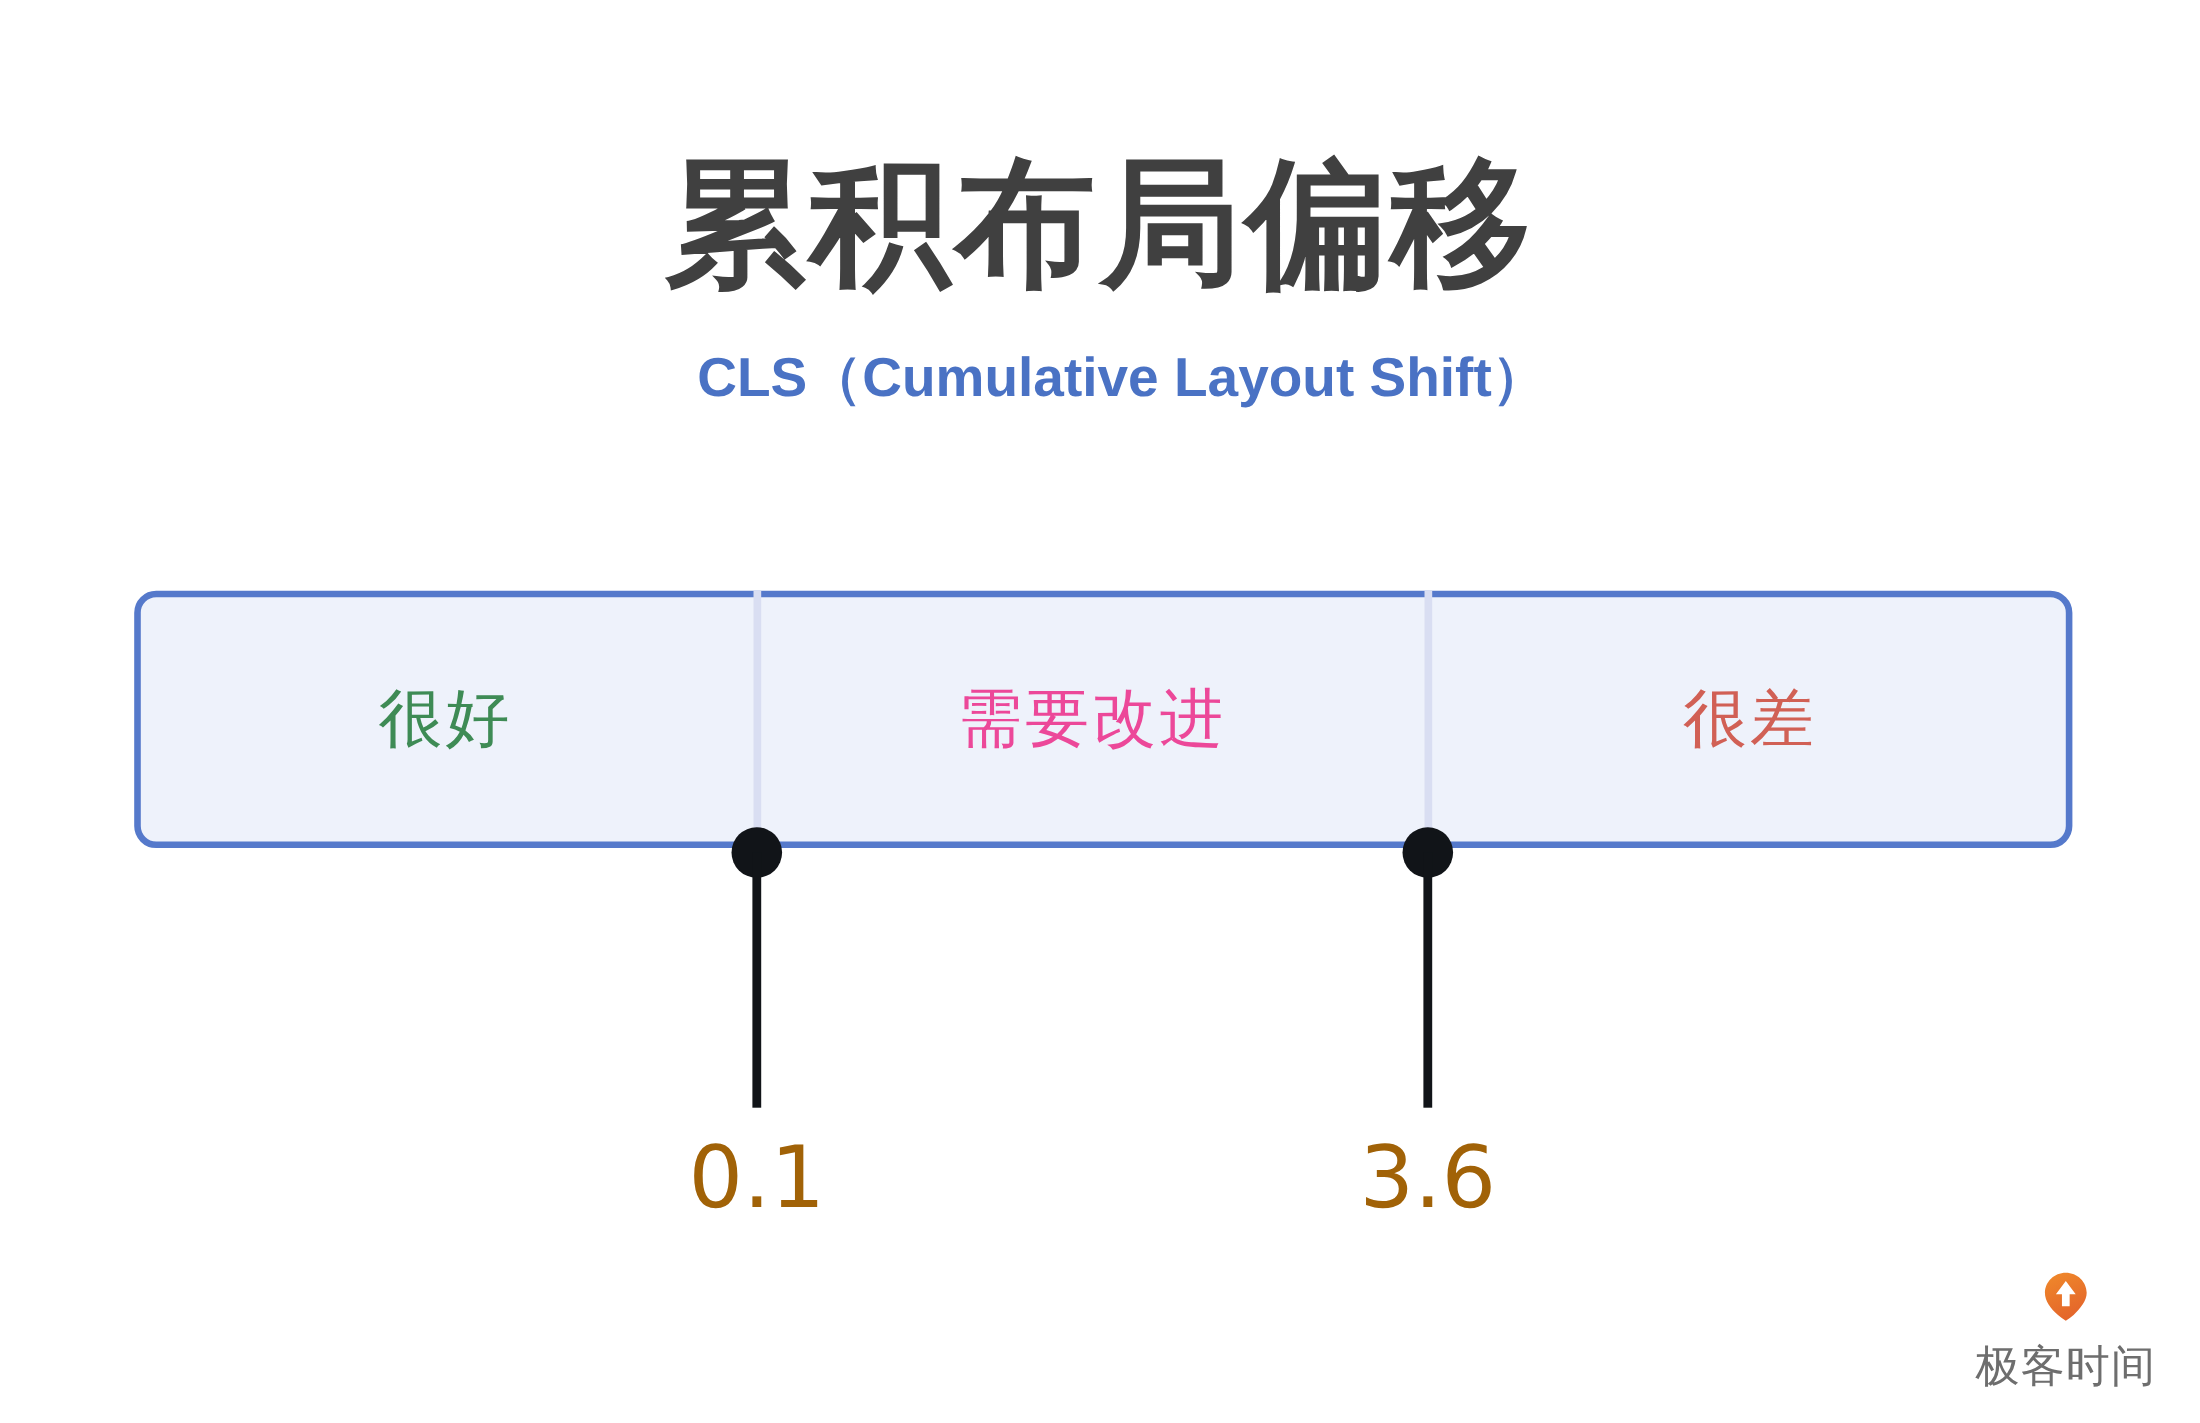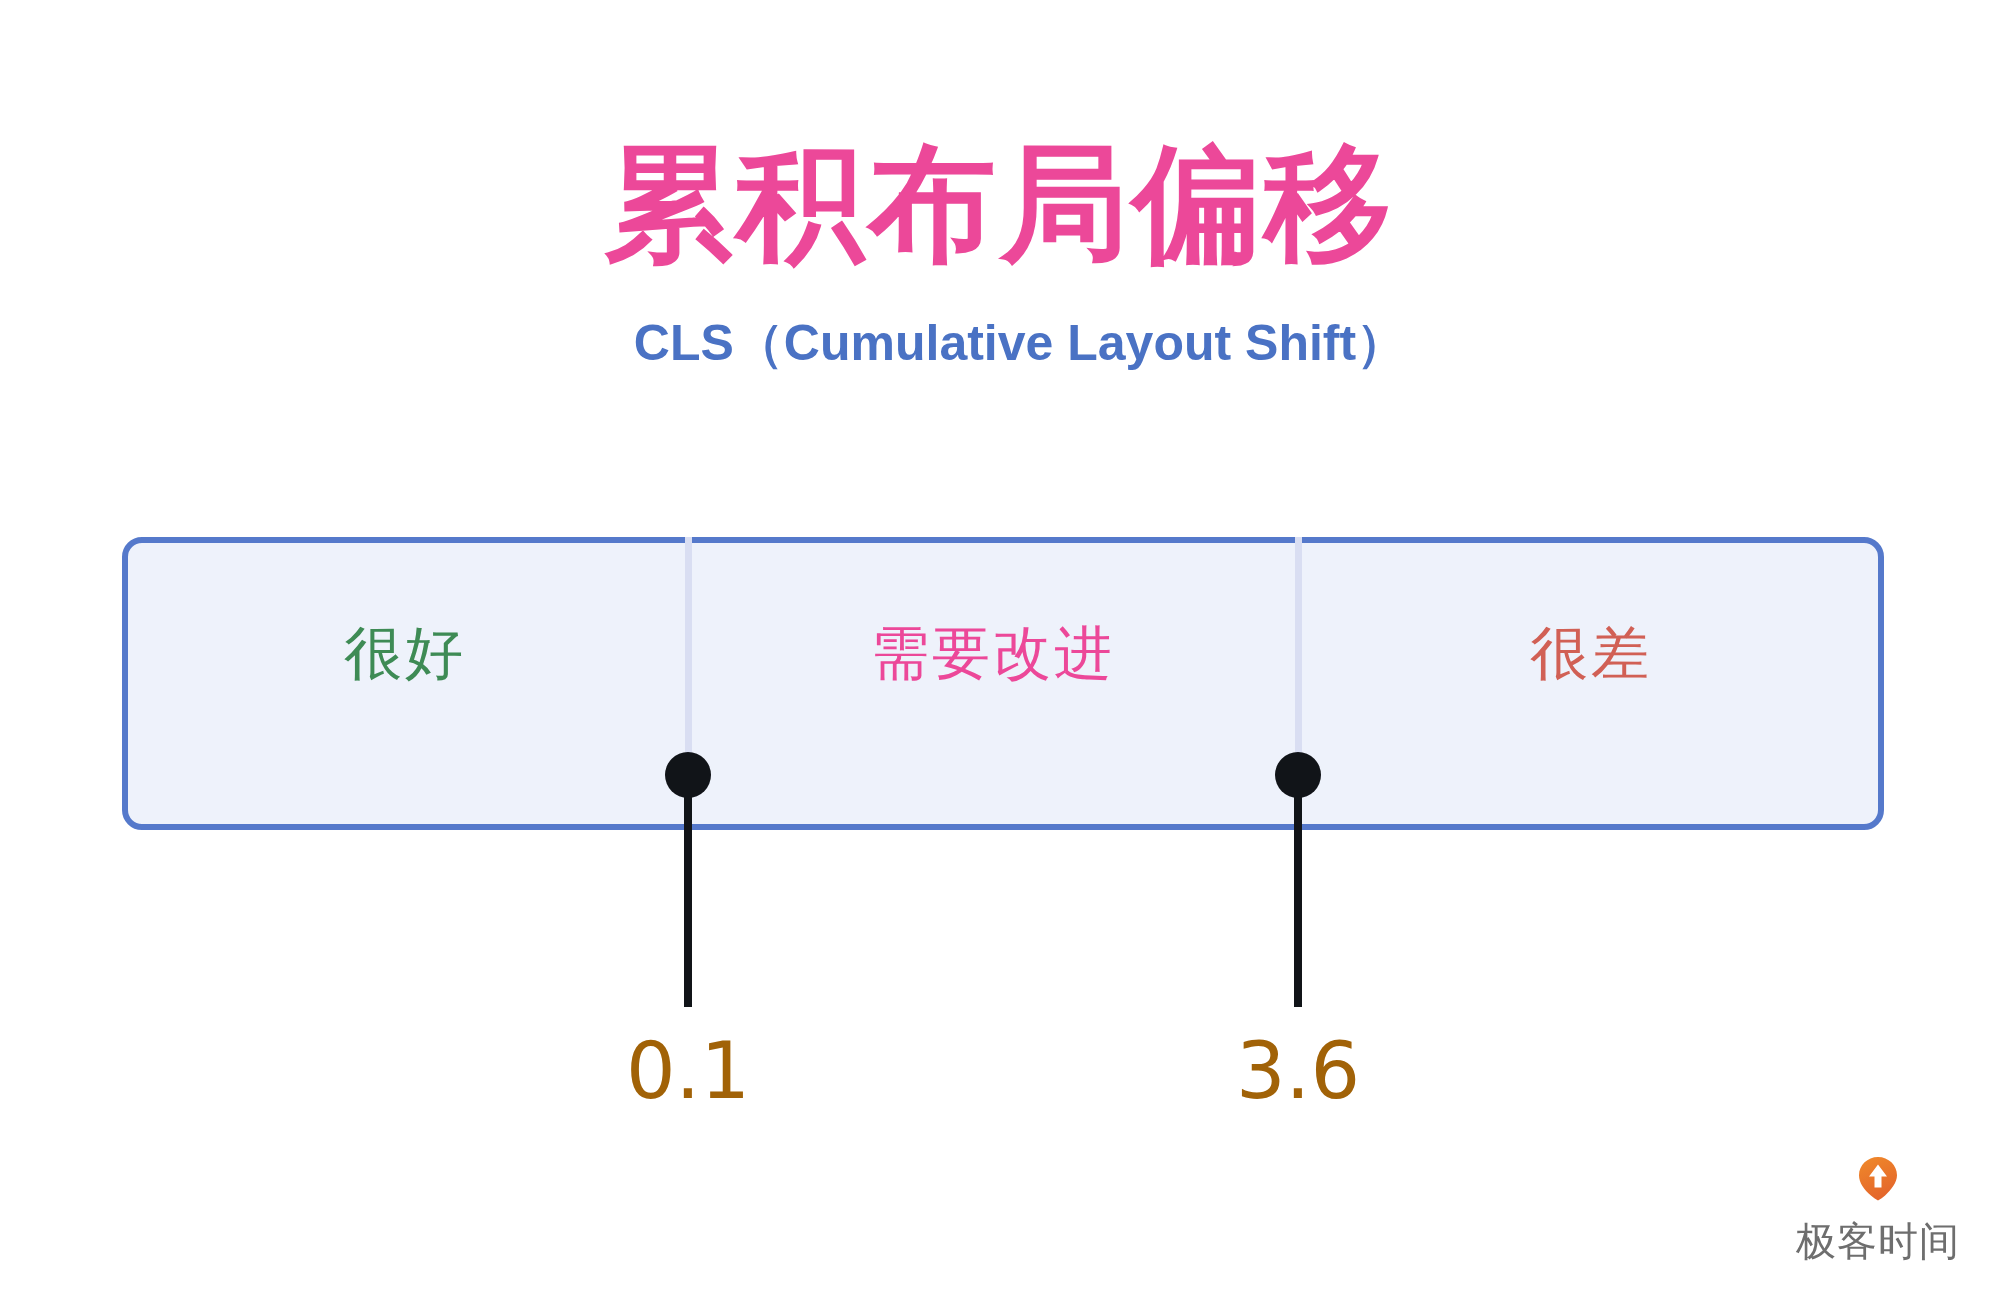--- a/index.html
+++ b/index.html
@@ -12,41 +12,41 @@
 
   
   #header { position:absolute; left:0; top:0; width:2000px; }
 
   #title {
     text-align:center;
     font-size:128px;
     line-height:1;
     font-weight:700;
     letter-spacing:4px;
-    color:#ec4899;
+    color:#404040;
     margin-top:140px;
     font-family:"Liberation Sans","DejaVu Sans",sans-serif;
   }
 
   #subtitle {
     text-align:center;
     font-size:50px;
     line-height:1;
     font-weight:700;
     color:#4A72C4;
     margin-top:50px;
     letter-spacing:0px;
     padding-left:40px;
   }
 
   
   #scale-wrap {
     position:absolute;
     left:122px; top:537px;
-    width:1762px; height:293px;
+    width:1762px; height:234px;
   }
 
   #scale-bar {
     position:absolute; inset:0;
     background:#EEF2FB;
     border:6px solid #5579CB;
     border-radius:20px;
   }
 
   .divider {

